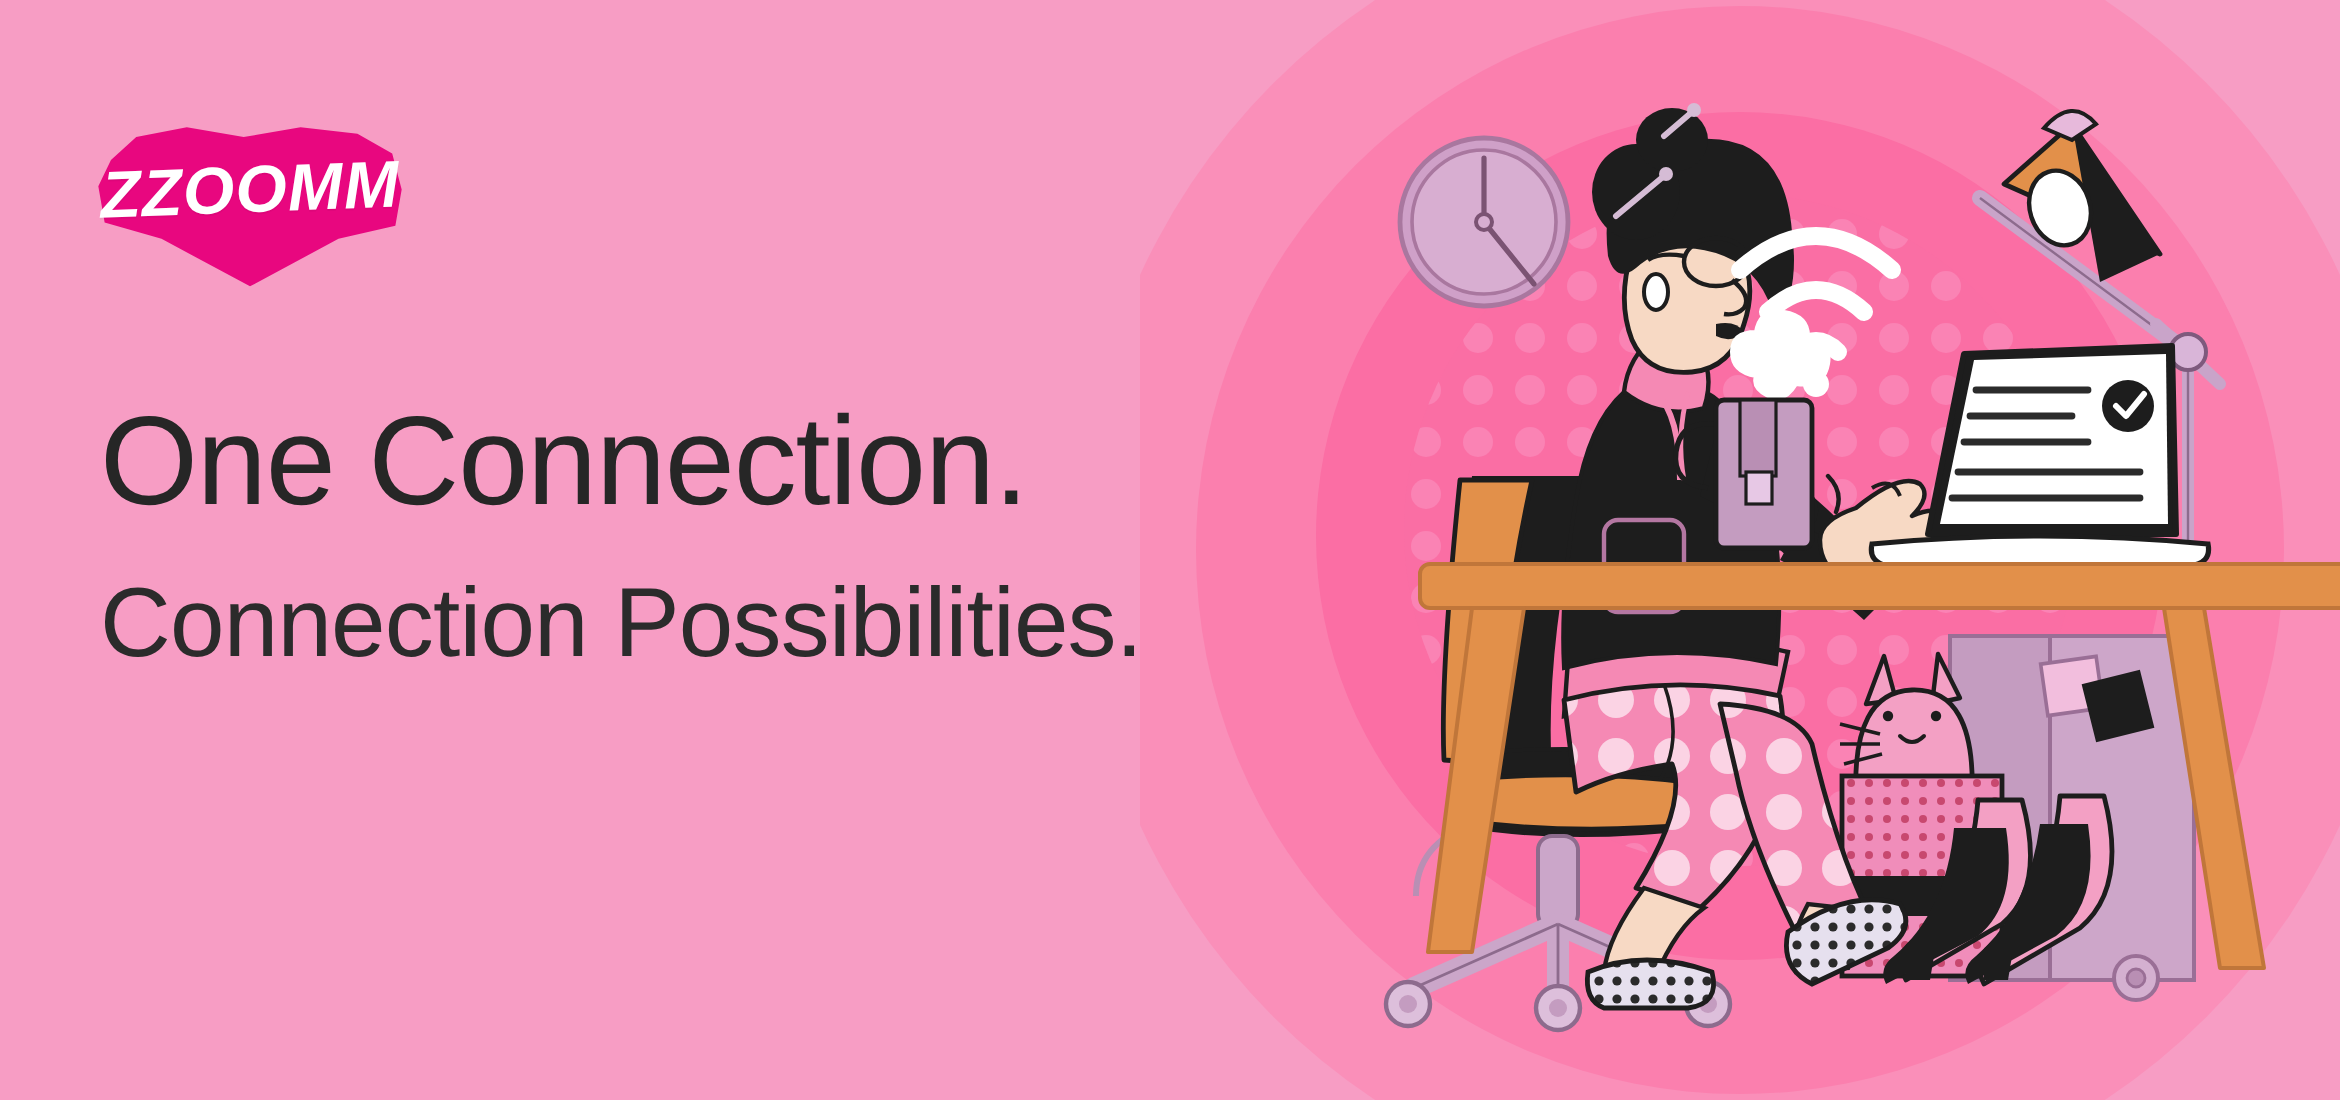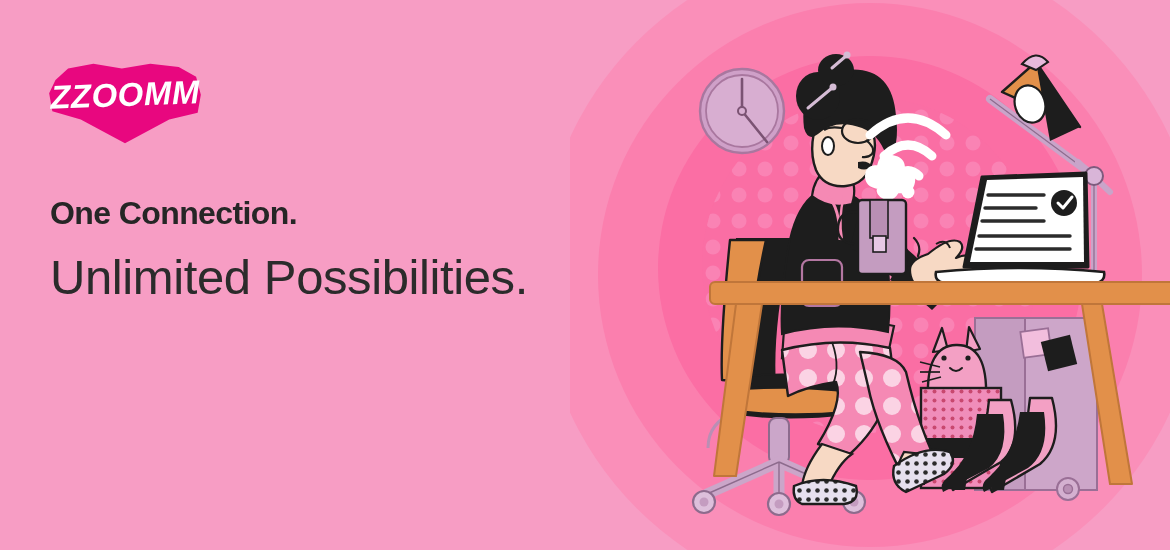--- a/index.html
+++ b/index.html
@@ -50,22 +50,22 @@
   }
 
   
   .headline {
     position: absolute;
     left: 50px;
     top: 196px;
     width: 600px;
   }
   .headline .line1 {
-    font-size: 32px;
-    font-weight: bold;
+    font-size: 63px;
+    font-weight: normal;
     color: #262626;
     line-height: 1.12;
     letter-spacing: -0.6px;
     margin: 0 0 18px 0;
   }
   .headline .line2 {
     font-size: 49px;
     font-weight: normal;
     color: #2b2b2b;
     line-height: 1.12;
@@ -88,21 +88,21 @@
 
 <div class="banner">
 
   <div class="logo-wrap">
     <div class="logo-blob"></div>
     <div class="logo-text">ZZOOMM</div>
   </div>
 
   <div class="headline">
     <div class="line1">One Connection.</div>
-    <div class="line2">Unlimited Possibilities.</div>
+    <div class="line2">Connection Possibilities.</div>
   </div>
 
   <div class="illustration">
     <svg viewBox="0 0 600 550" xmlns="http://www.w3.org/2000/svg" aria-hidden="true">
       <defs>
         <pattern id="halftone" x="0" y="0" width="26" height="26" patternUnits="userSpaceOnUse">
           <circle cx="13" cy="13" r="7.5" fill="#fb8cbb"></circle>
         </pattern>
         <clipPath id="frame">
           <rect x="0" y="0" width="600" height="550"></rect>

